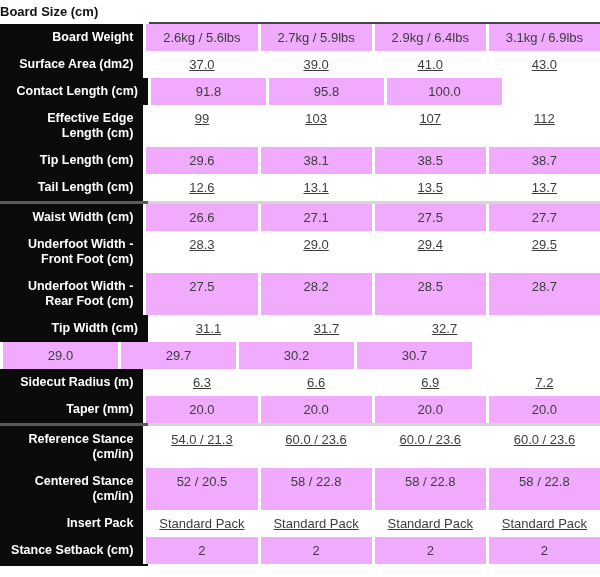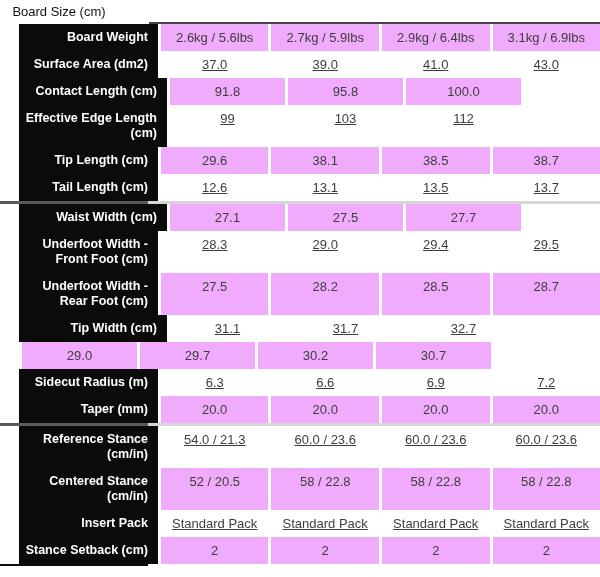--- a/index.html
+++ b/index.html
@@ -8,33 +8,33 @@
     position: relative;
     width: 600px; height: 577px;
     overflow: hidden;
     background: #fff;
     font-family: "Liberation Sans", "DejaVu Sans", sans-serif;
   }
   
   .hdr-row { display: flex; height: 22px; align-items: center; }
   .hdr-label {
     width: 148px; padding-right: 10px;
-    text-align: center; font-weight: normal; font-size: 13px; color: #111;
+    text-align: left; font-weight: bold; font-size: 13px; color: #111;
     white-space: nowrap;
   }
   .hdr-cols { display: flex; margin-top: 48px; }
   .hdr-cell {
     width: 115px; margin-left: 3px;
     text-align: center; font-weight: bold; font-size: 13.5px; color: #111;
   }
   .hdr-line { display: flex; height: 2px; }
   .hdr-line .sp { width: 149px; background: #fff; }
   .hdr-line .bar { flex: 1; background: #454545; }
   
-  .row { display: flex; align-items: stretch; padding-left: 19px; }
+  .row { display: flex; align-items: stretch; }
   .cell-label {
     width: 148px; padding: 6px 10px 6px 4px;
     background: #0b0b0b; color: #ffffff;
     font-weight: bold; font-size: 12.5px; line-height: 15px;
     text-align: right;
   }
   .cell-value {
     width: 115px; margin-left: 3px; padding: 6px 2px;
     text-align: center; font-size: 13px; line-height: 15px; color: #3d3d3d;
   }
@@ -82,20 +82,21 @@
       <div class="row gray">
         <div class="cell-label">Contact Length (cm)</div>
         <div class="cell-value">91.8</div>
         <div class="cell-value">95.8</div>
         <div class="cell-value">100.0</div>
       </div>
       <div class="row white">
         <div class="cell-label">Effective Edge Length (cm)</div>
         <div class="cell-value">99</div>
         <div class="cell-value">103</div>
+        <div class="cell-value">107</div>
         <div class="cell-value">112</div>
       </div>
       <div class="row gray">
         <div class="cell-label">Tip Length (cm)</div>
         <div class="cell-value">29.6</div>
         <div class="cell-value">38.1</div>
         <div class="cell-value">38.5</div>
         <div class="cell-value">38.7</div>
       </div>
       <div class="row white">
@@ -104,20 +105,21 @@
         <div class="cell-value">13.1</div>
         <div class="cell-value">13.5</div>
         <div class="cell-value">13.7</div>
       </div>
       <div class="divider">
         <div class="d-label"></div>
         <div class="d-data"></div>
       </div>
       <div class="row gray">
         <div class="cell-label">Waist Width (cm)</div>
+        <div class="cell-value">26.6</div>
         <div class="cell-value">27.1</div>
         <div class="cell-value">27.5</div>
         <div class="cell-value">27.7</div>
       </div>
       <div class="row white">
         <div class="cell-label">Underfoot Width - Front Foot (cm)</div>
         <div class="cell-value">28.3</div>
         <div class="cell-value">29.0</div>
         <div class="cell-value">29.4</div>
         <div class="cell-value">29.5</div>

